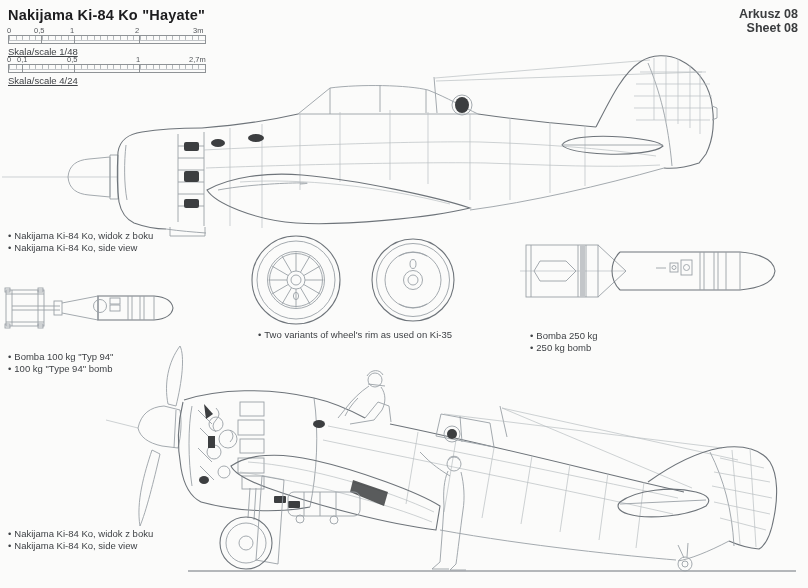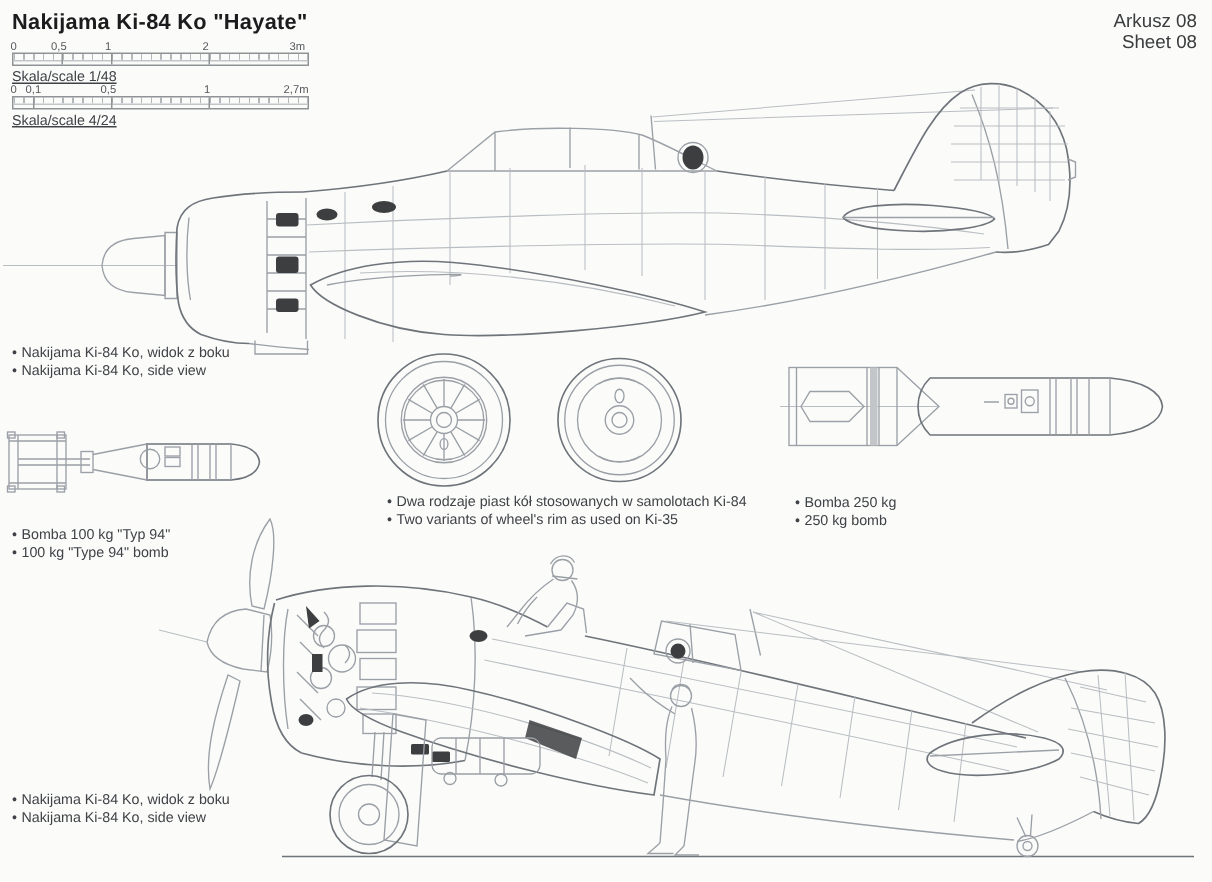--- a/index.html
+++ b/index.html
@@ -5,21 +5,21 @@
   html,body{margin:0;padding:0;background:#e8e8e8;}
   .page{
     position:relative;width:808px;height:588px;overflow:hidden;
     background:#fbfbfa;font-family:"Liberation Sans", sans-serif;
   }
   .title{
     position:absolute;left:8px;top:7px;font-size:14.5px;font-weight:bold;
     color:#1c1c1e;letter-spacing:.2px;
   }
   .sheet{
-    position:absolute;right:10px;top:7px;text-align:right;font-weight:normal;
+    position:absolute;right:10px;top:7px;text-align:right;font-weight:bold;
     font-size:12.5px;line-height:14px;color:#3a3c3e;
   }
   .ruler{position:absolute;left:8px;width:200px;}
   .ruler-1{top:26px;}
   .ruler-2{top:55px;}
   .ruler-ticks{position:relative;height:9px;font-size:7.5px;color:#55585c;}
   .ruler-ticks span{position:absolute;top:0;white-space:nowrap;}
   .ruler-bar{
     position:relative;width:196px;height:7px;border:1px solid #8f9396;
     background-image:repeating-linear-gradient(90deg,#b3b7ba 0 1px,transparent 1px 6.53px);
@@ -189,21 +189,20 @@
       <circle class="ln" cx="165" cy="52" r="28"></circle>
       <circle class="ln" cx="165" cy="52" r="9.5"></circle>
       <circle class="ln" cx="165" cy="52" r="5"></circle>
       <ellipse class="ln" cx="165" cy="36" rx="3" ry="4.5"></ellipse>
       <path class="ln" d="M151 76 a28 28 0 0 0 28 0"></path>
       <path class="ln" d="M151 28 a28 28 0 0 1 28 0"></path>
     </g>
   </svg>
 
   <div class="cap" style="left:258px;top:329px">
-    <div class="line"><span class="b">•</span><span>Dwa rodzaje piast kół stosowanych w samolotach Ki-84</span></div>
     <div class="line"><span class="b">•</span><span>Two variants of wheel's rim as used on Ki-35</span></div>
   </div>
 
   <svg style="left:518px;top:232px" width="278" height="75" viewBox="0 0 278 75">
     <g>
       <path class="lnl" d="M2 39 H108"></path>
       <rect class="ln" x="8" y="13" width="72" height="52"></rect>
       <path class="ln" d="M13 13 V65"></path>
       <rect class="fill-gray" x="62" y="13" width="5" height="52"></rect>
       <path class="ln" d="M60 13 V65 M68 13 V65"></path>

